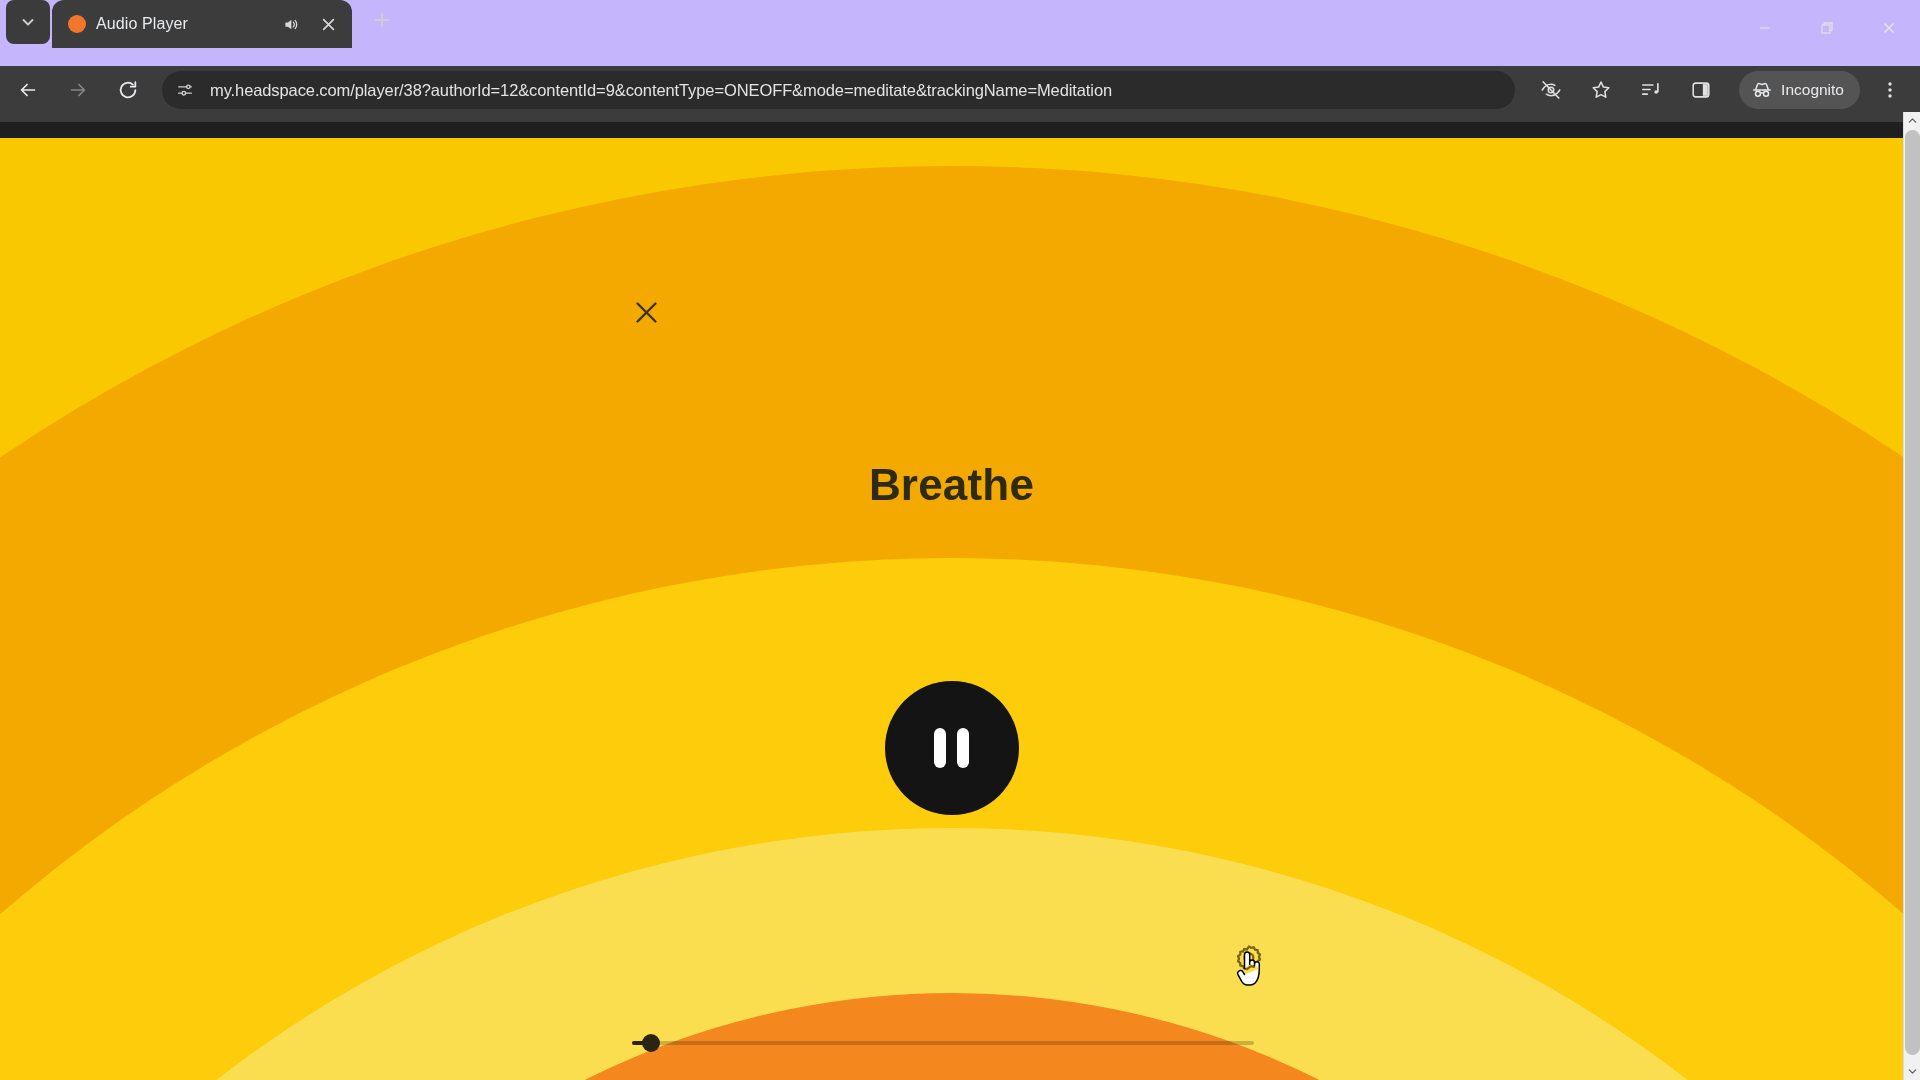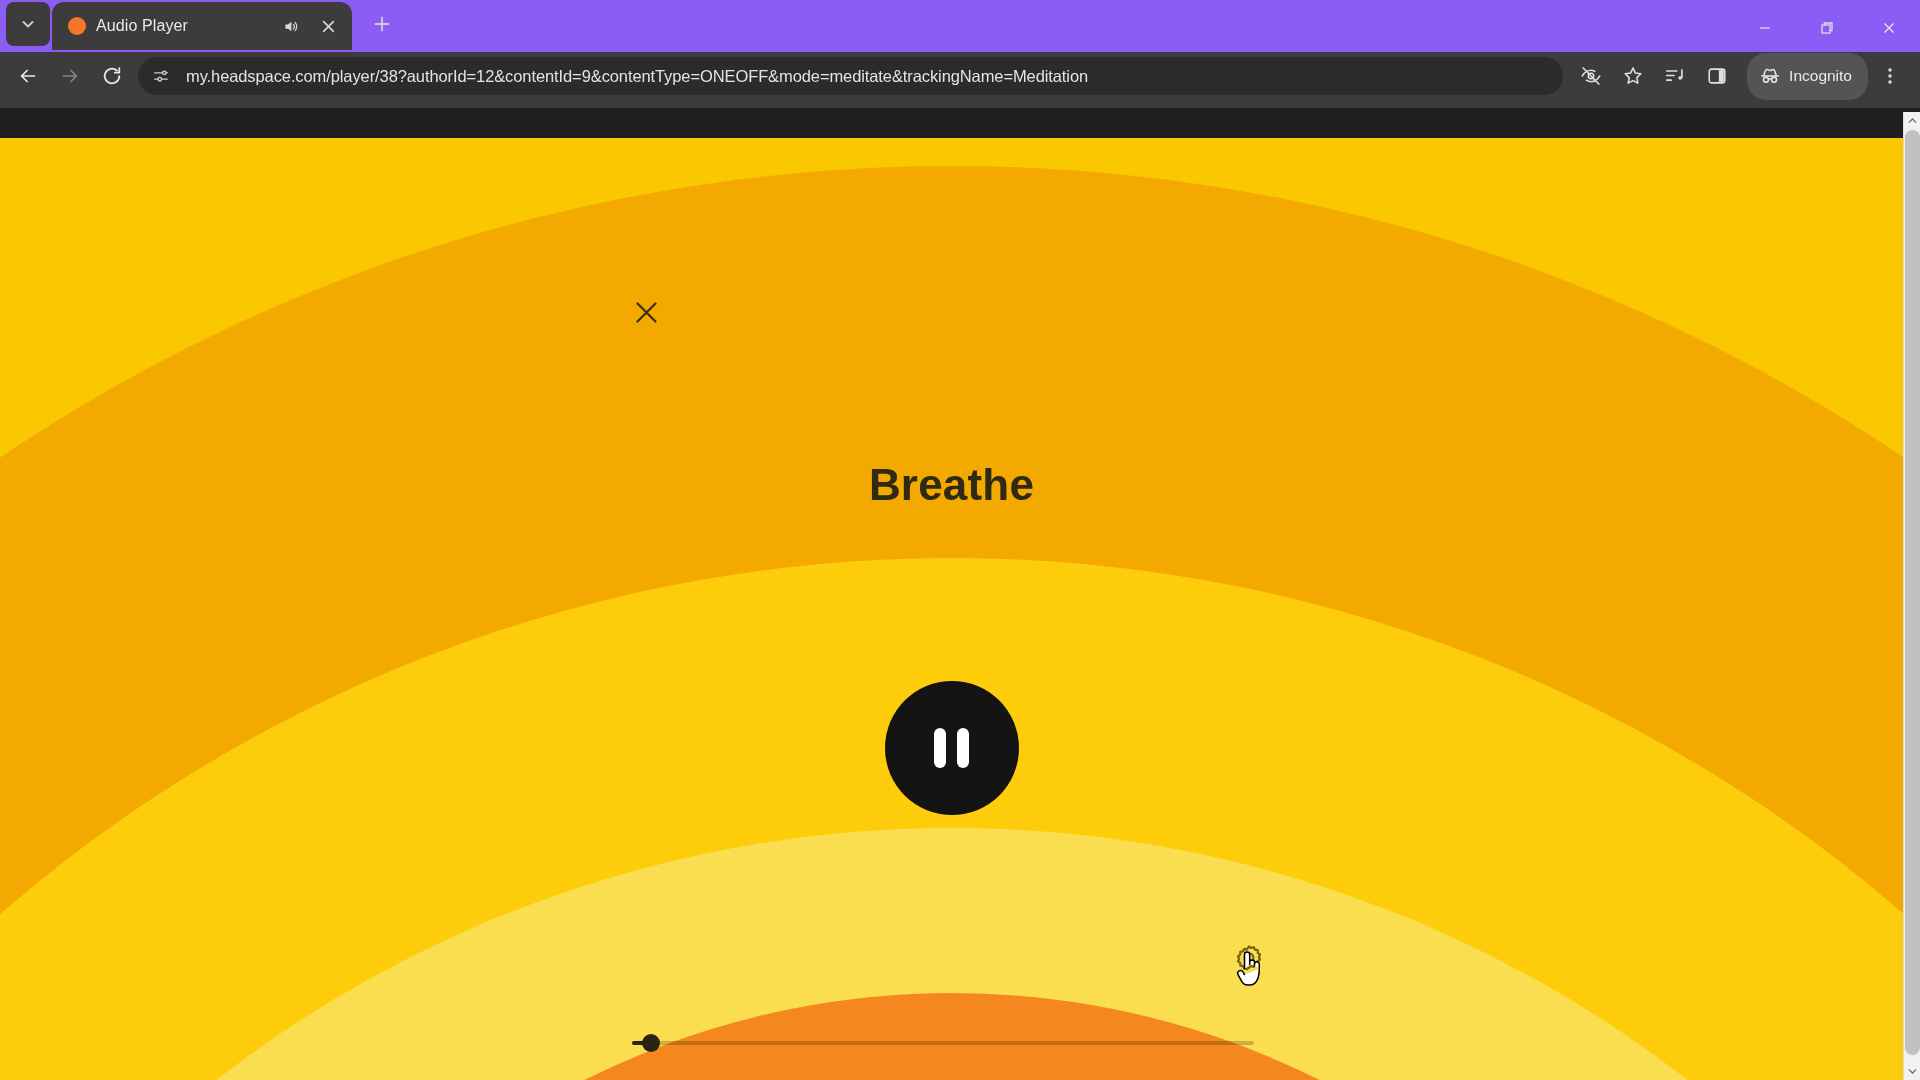--- a/index.html
+++ b/index.html
@@ -7,24 +7,24 @@
     width: 1920px; height: 1080px;
     overflow: hidden;
     font-family: "Liberation Sans", sans-serif;
     background: #1f1f1f;
   }
 
   
   .browser { width: 1920px; height: 1080px; position: relative; }
 
   .tabstrip {
-    height: 52px;
-    background: #8b5cf6;
+    height: 66px;
+    background: #c4b5fd;
     display: flex;
-    align-items: center;
+    align-items: flex-start;
     position: relative;
   }
   .tab-search {
     width: 44px; height: 44px;
     margin: 0 2px 4px 6px;
     border-radius: 8px;
     background: #3b3b3b;
     display: flex; align-items: center; justify-content: center;
     cursor: pointer;
   }
@@ -85,21 +85,21 @@
     cursor: pointer;
   }
 
   
   .toolbar {
     height: 56px;
     background: #3c3c3c;
     display: flex;
     align-items: center;
     padding: 0 10px 8px 8px;
-    gap: 2px;
+    gap: 10px;
   }
   .tb-btn {
     width: 40px; height: 40px;
     border-radius: 50%;
     display: flex; align-items: center; justify-content: center;
     flex: 0 0 auto;
     cursor: pointer;
   }
   .tb-btn.disabled { opacity: .42; cursor: default; }
 
@@ -126,21 +126,21 @@
   .omni-url {
     color: #e3e3e3;
     font-size: 16.5px;
     white-space: nowrap;
     overflow: hidden;
     text-overflow: ellipsis;
     letter-spacing: -.1px;
   }
 
   .incognito-pill {
-    height: 47px;
+    height: 38px;
     border-radius: 19px;
     background: #545454;
     display: flex;
     align-items: center;
     gap: 8px;
     padding: 0 16px 0 12px;
     margin-left: 8px;
     cursor: pointer;
     flex: 0 0 auto;
   }

